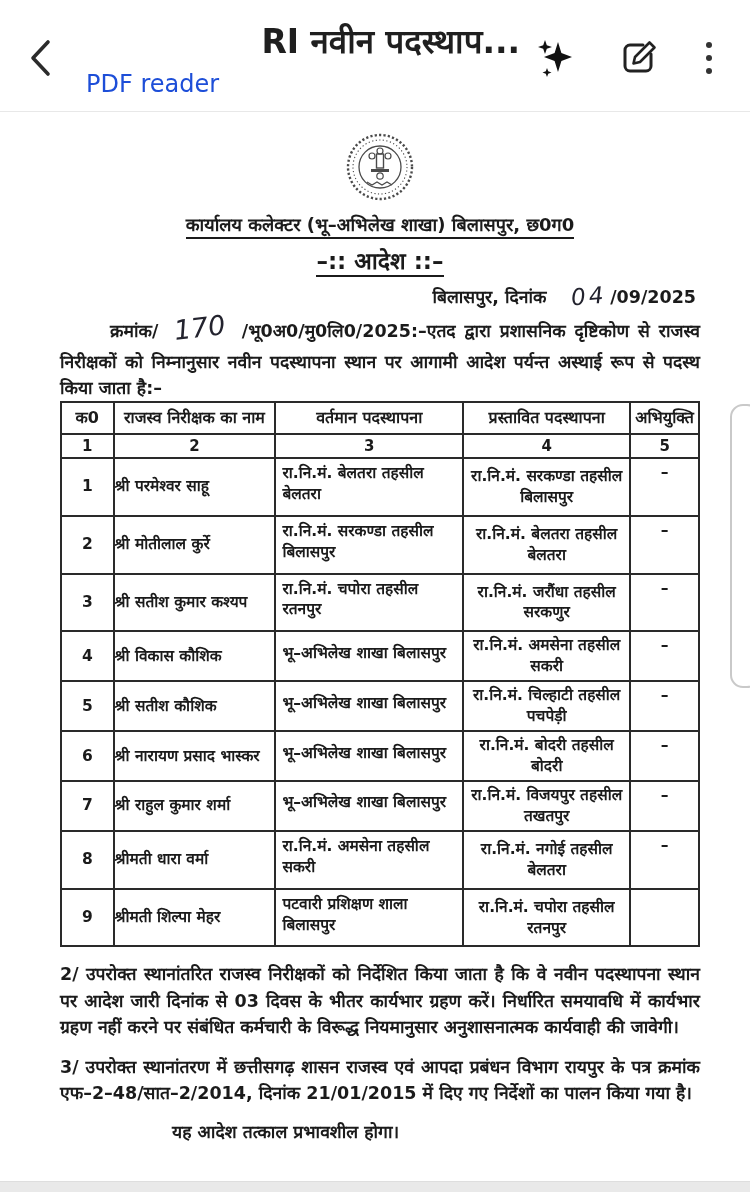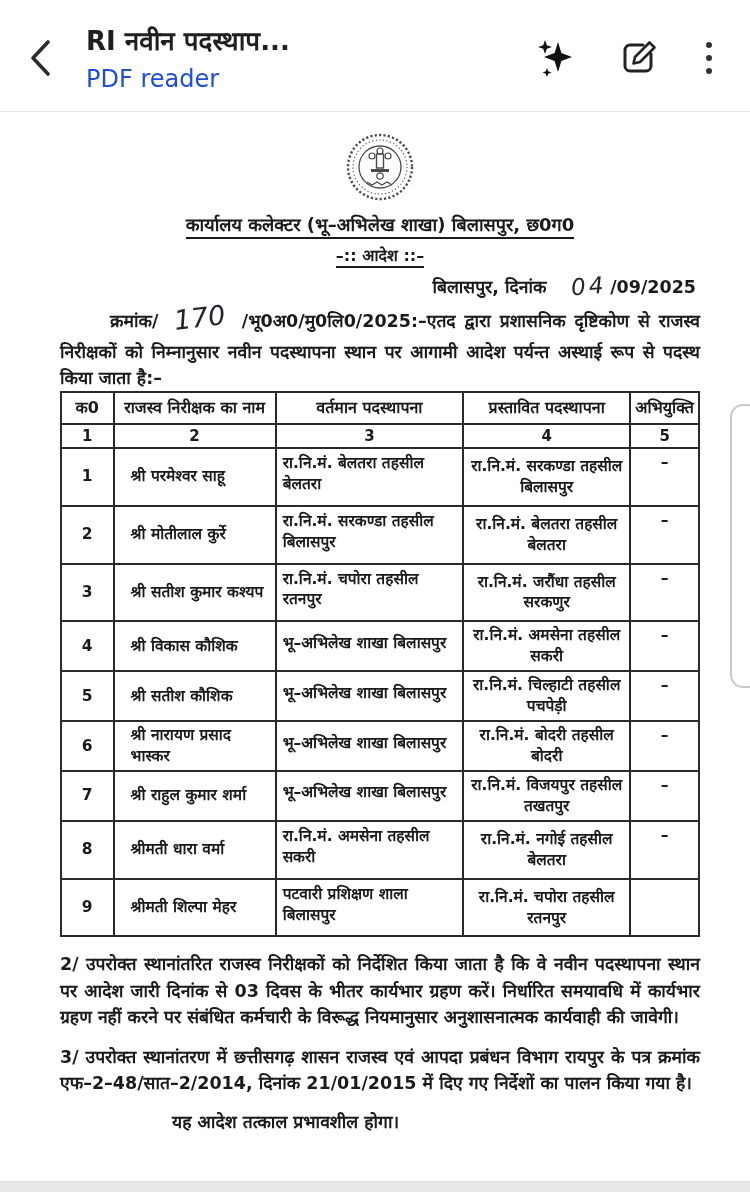--- a/index.html
+++ b/index.html
@@ -11,54 +11,54 @@
   .screen { position:relative; width:750px; height:1192px; background:#fff; }
 
   
   .appbar {
     height:112px; display:flex; align-items:center;
     padding:4px 30px 0 20px; background:#fff; border-bottom:1px solid #e8e8e8;
   }
   .icon-btn { background:none; border:none; padding:4px; cursor:pointer; line-height:0; }
   .titles { flex:1; margin-left:24px; min-width:0; }
   .appbar-title {
-    font-size:26px; font-weight:700; color:#1f1f1f;
-    white-space:nowrap; overflow:hidden;
+    font-size:33px; font-weight:700; color:#1f1f1f;
+    white-space:nowrap; overflow:hidden;text-align:right;
   }
   .appbar-subtitle { font-size:24px; font-weight:400; color:#1d4ed8; margin-top:7px; }
   .actions { display:flex; align-items:center; gap:34px; margin-left:10px; }
 
   
   .doc {
     position:relative; padding:18px 50px 0 60px;
     color:#1b1b1b; font-weight:700;
   }
   .emblem-wrap { text-align:center; margin:2px 0 0; }
   .office-title { text-align:center; font-size:18px; margin-top:6px; }
   .office-title span { border-bottom:2.5px solid #1b1b1b; padding-bottom:2px; }
-  .order-heading { text-align:center; font-size:16px; margin-top:8px; }
+  .order-heading { text-align:center; font-size:23px; margin-top:8px; }
   .order-heading span { border-bottom:2px solid #1b1b1b; padding-bottom:1px; }
   .place-date { text-align:right; font-size:17.5px; margin-top:6px; padding-right:4px; }
   .hw { font-weight:500; font-style:italic; color:#23232e; }
   .hw-date { display:inline-block; font-size:23px; letter-spacing:3px; transform:rotate(-5deg) translateY(1px); margin-right:4px; }
   .hw-num { display:inline-block; font-size:27px; transform:rotate(-7deg); padding:0 16px; }
   .para { font-size:17.5px; line-height:1.5; text-align:justify; margin:0; }
   .p1 { margin-top:0; }
   .p1 .indent { display:inline-block; width:50px; }
 
   
   table.order-table { width:100%; border-collapse:collapse; margin-top:0; }
   .order-table th, .order-table td {
     border:2px solid #2a2a2a; padding:3px 6px;
     font-size:15.5px; line-height:1.35; font-weight:700; color:#1b1b1b;
   }
   .order-table thead th { text-align:center; padding:4px 4px; font-size:16px; }
   .order-table thead tr.colnums th { padding:1px 4px; font-size:15px; }
   .order-table td.c0 { text-align:center; }
-  .order-table td.c1 { text-align:left; padding-left:16px; }
+  .order-table td.c1 { text-align:left; padding-left:0; }
   .order-table td.c2 { text-align:left; padding-top:4px; padding-bottom:10px; }
   .order-table td.c3 { text-align:center; }
   .order-table td.c4 { text-align:center; vertical-align:top; }
 
   .p2, .p3 { margin-top:14px; }
   .effective-line { font-size:17.5px; margin:12px 0 0 112px; }
 
   
   .scroll-handle {
     position:absolute; top:404px; right:-10px; width:30px; height:284px;

